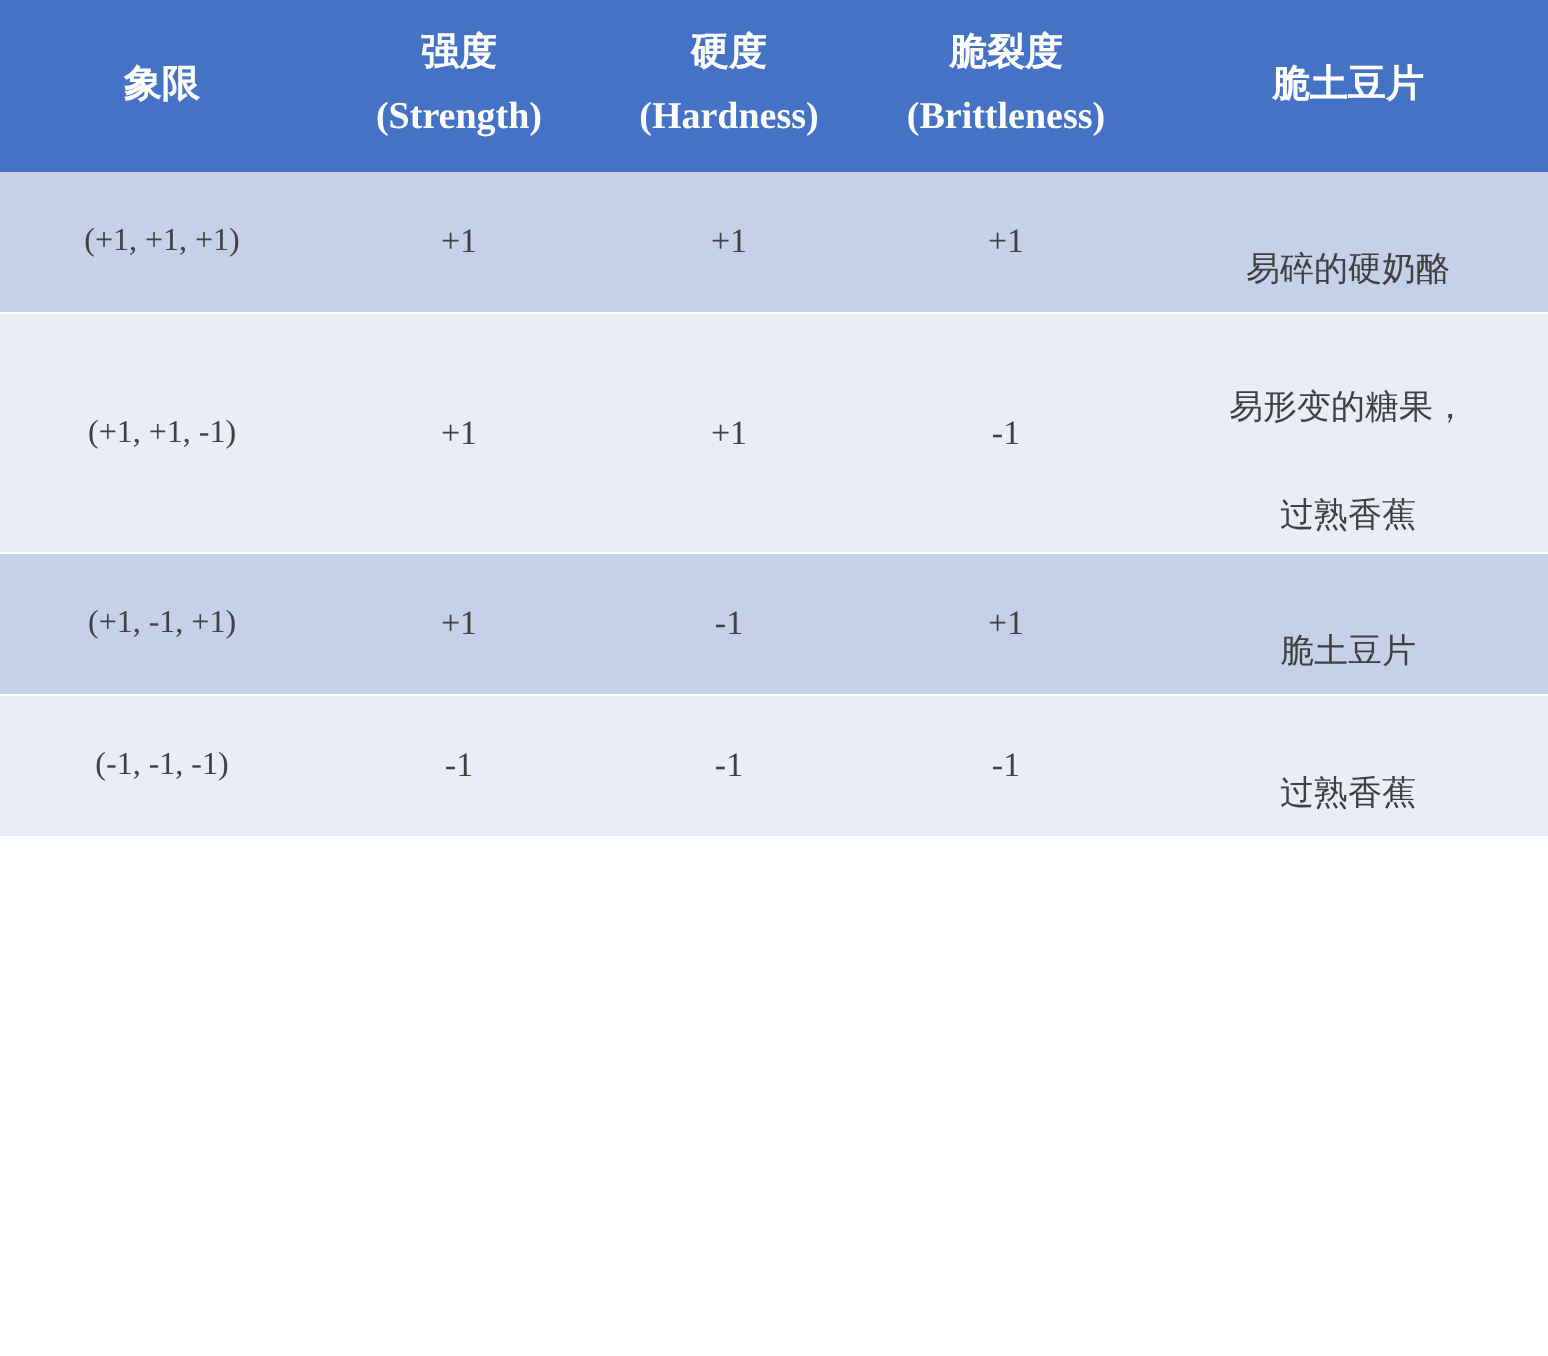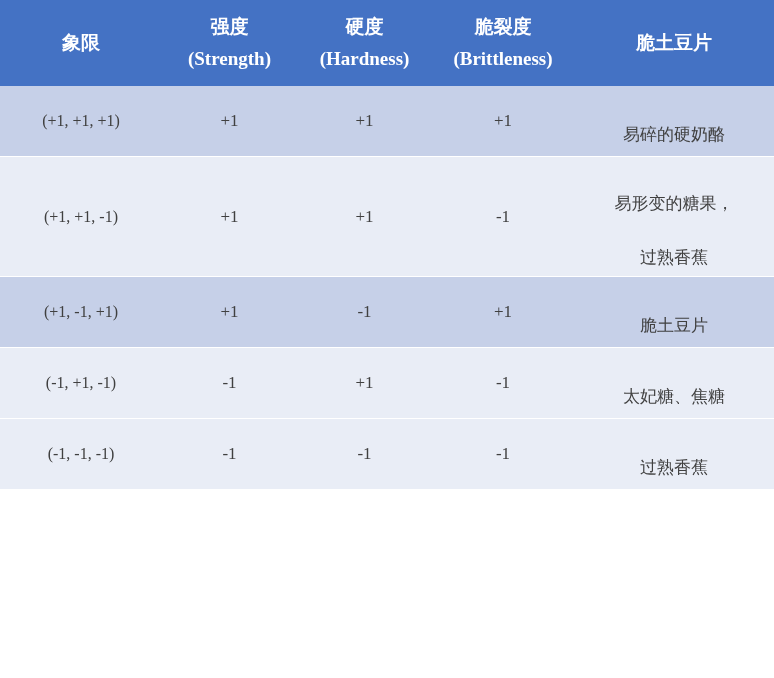--- a/index.html
+++ b/index.html
@@ -142,29 +142,20 @@
       <tr class="odd short">
         <td class="quad">(+1, -1, +1)</td>
         <td>+1</td>
         <td>-1</td>
         <td>+1</td>
         <td class="example">
           <span class="two-line">脆土豆片</span>
         </td>
       </tr>
       <tr class="even short">
-        <td class="quad">(-1, +1, -1)</td>
-        <td>-1</td>
-        <td>+1</td>
-        <td>-1</td>
-        <td class="example">
-          <span class="two-line">太妃糖、焦糖</span>
-        </td>
-      </tr>
-      <tr class="even short">
         <td class="quad">(-1, -1, -1)</td>
         <td>-1</td>
         <td>-1</td>
         <td>-1</td>
         <td class="example">
           <span class="two-line">过熟香蕉</span>
         </td>
       </tr>
     </tbody>
   </table>

